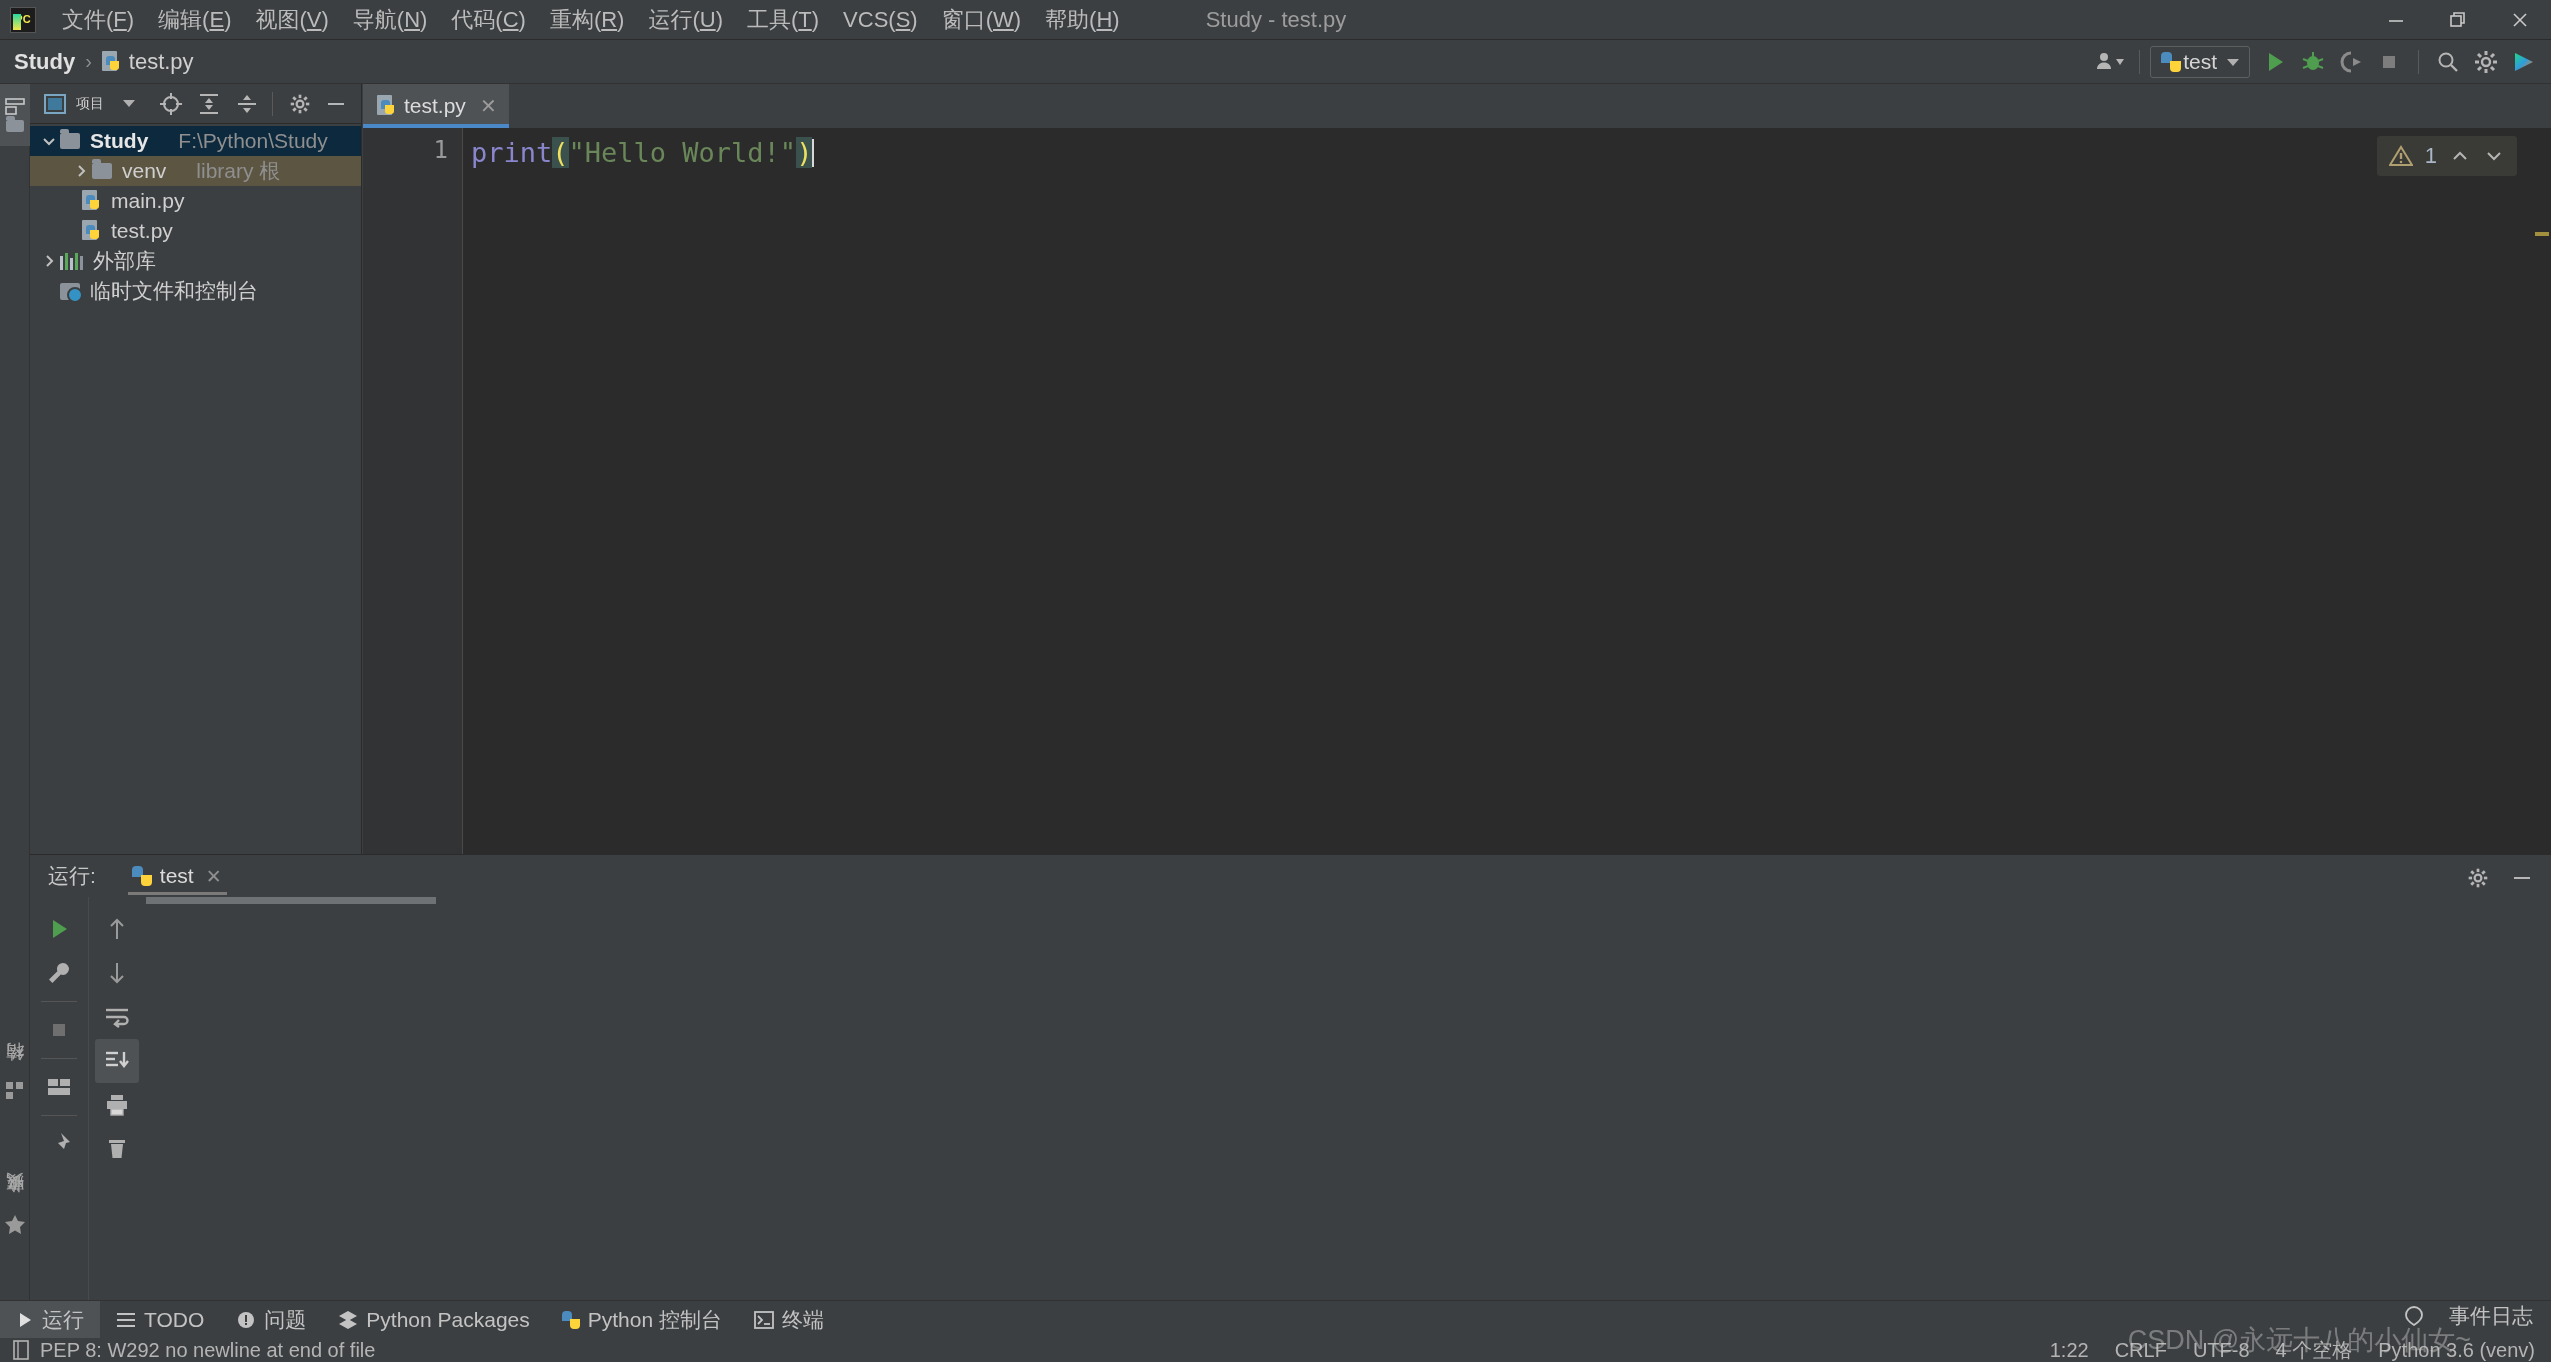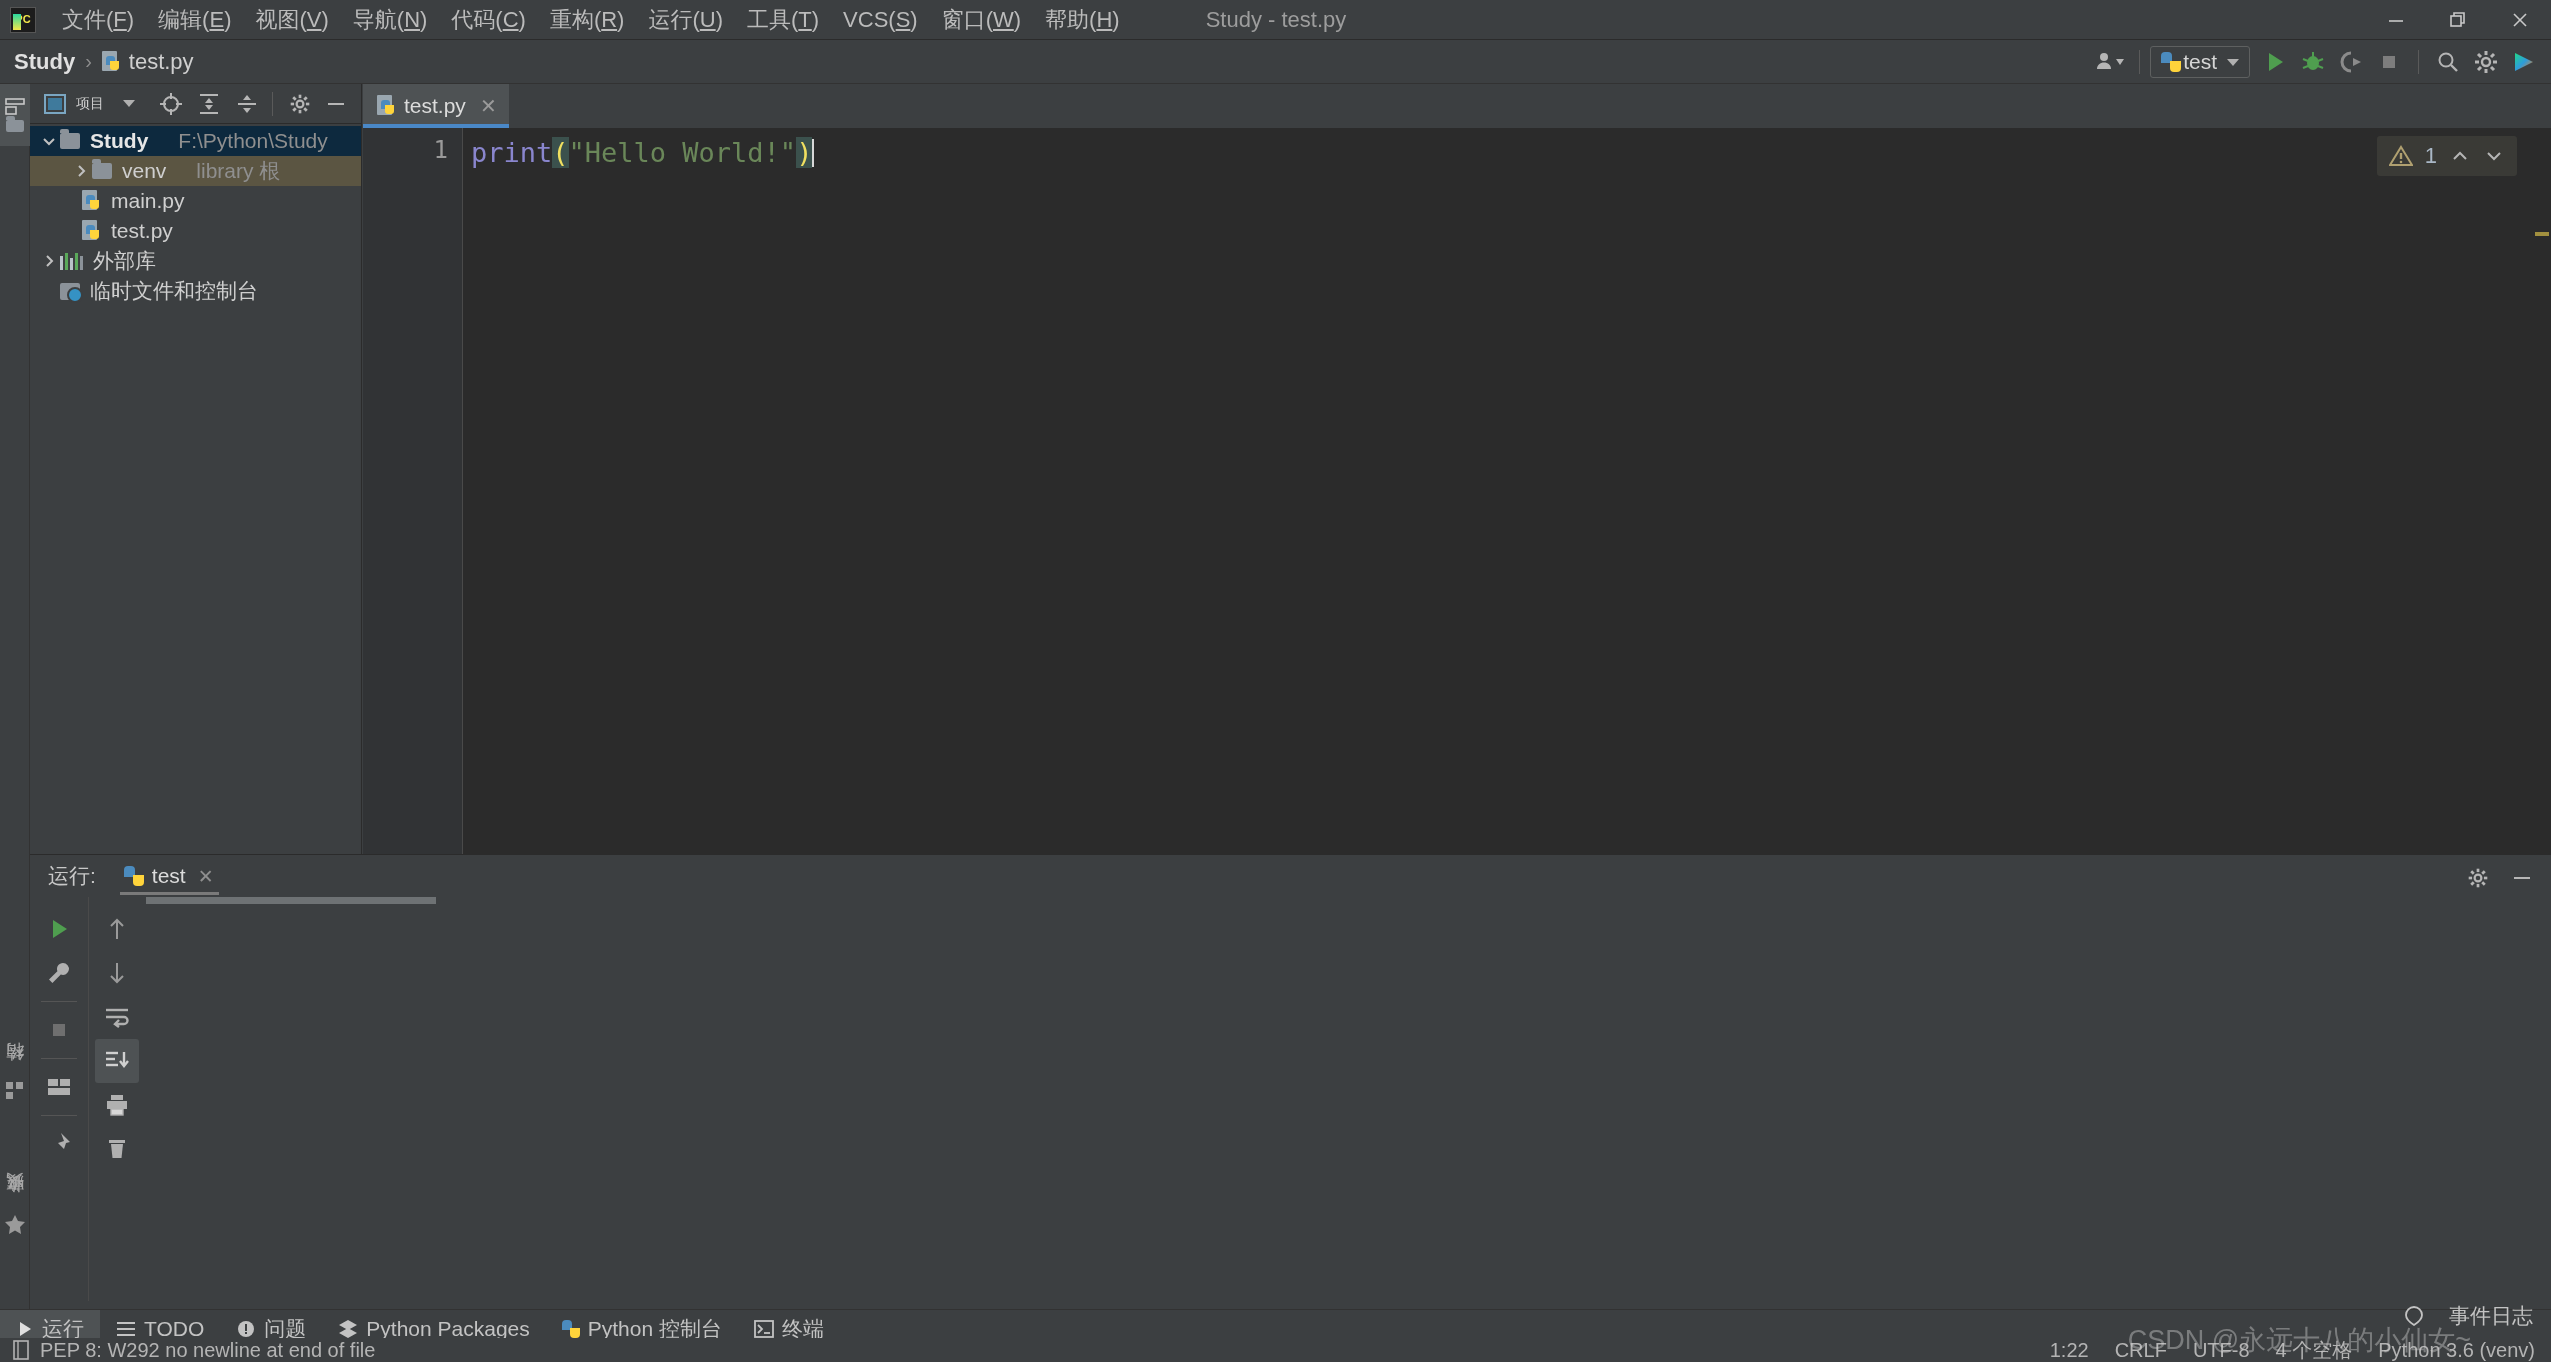--- a/index.html
+++ b/index.html
@@ -205,21 +205,21 @@
   }
   #editor-warn-mark {
     position: absolute; right: 2px; top: 60px; width: 14px; height: 4px; background: #a2903f;
   }
 
   
   #run-panel {
     position: absolute; left: 30px; top: 854px; width: 2521px; height: 446px;
     background: #3c3f41; border-top: 1px solid #2b2b2b;
   }
-  #run-head { height: 42px; display: flex; align-items: center; padding-left: 18px; }
+  #run-head { height: 42px; display: flex; align-items: center; padding-left: 18px; gap: 8px; }
   #run-head .lbl { font-size: 21px; color: #c8c8c8; margin-right: 18px; }
   #run-tab {
     display: flex; align-items: center; height: 42px; padding: 0 10px; position: relative;
   }
   #run-tab .tname { font-size: 21px; color: #dcdcdc; margin: 0 12px 0 8px; }
   #run-tab .close { color: #8f8f8f; font-size: 19px; }
   #run-tab::after {
     content: ""; position: absolute; left: 6px; bottom: 2px; width: 90%; height: 3px;
     background: #7a7a7a;
   }
@@ -257,21 +257,20 @@
   }
   #console-scroll .thumb {
     position: absolute; left: 0; top: 0; width: 290px; height: 7px; background: #6e7274;
   }
 
   
   #bottombar {
     position: absolute; left: 0; top: 1300px; width: 2551px; height: 38px;
     background: #3c3f41; display: flex; align-items: center;
     border-top: 1px solid #323232;
-    margin-top: 9px;
   }
   .bb-item {
     display: flex; align-items: center; gap: 8px; padding: 0 16px; height: 38px;
     font-size: 21px; color: #c3c3c3;
   }
   .bb-item.active { background: #4e5254; }
 
   
   #statusbar {
     position: absolute; left: 0; top: 1338px; width: 2551px; height: 24px;

